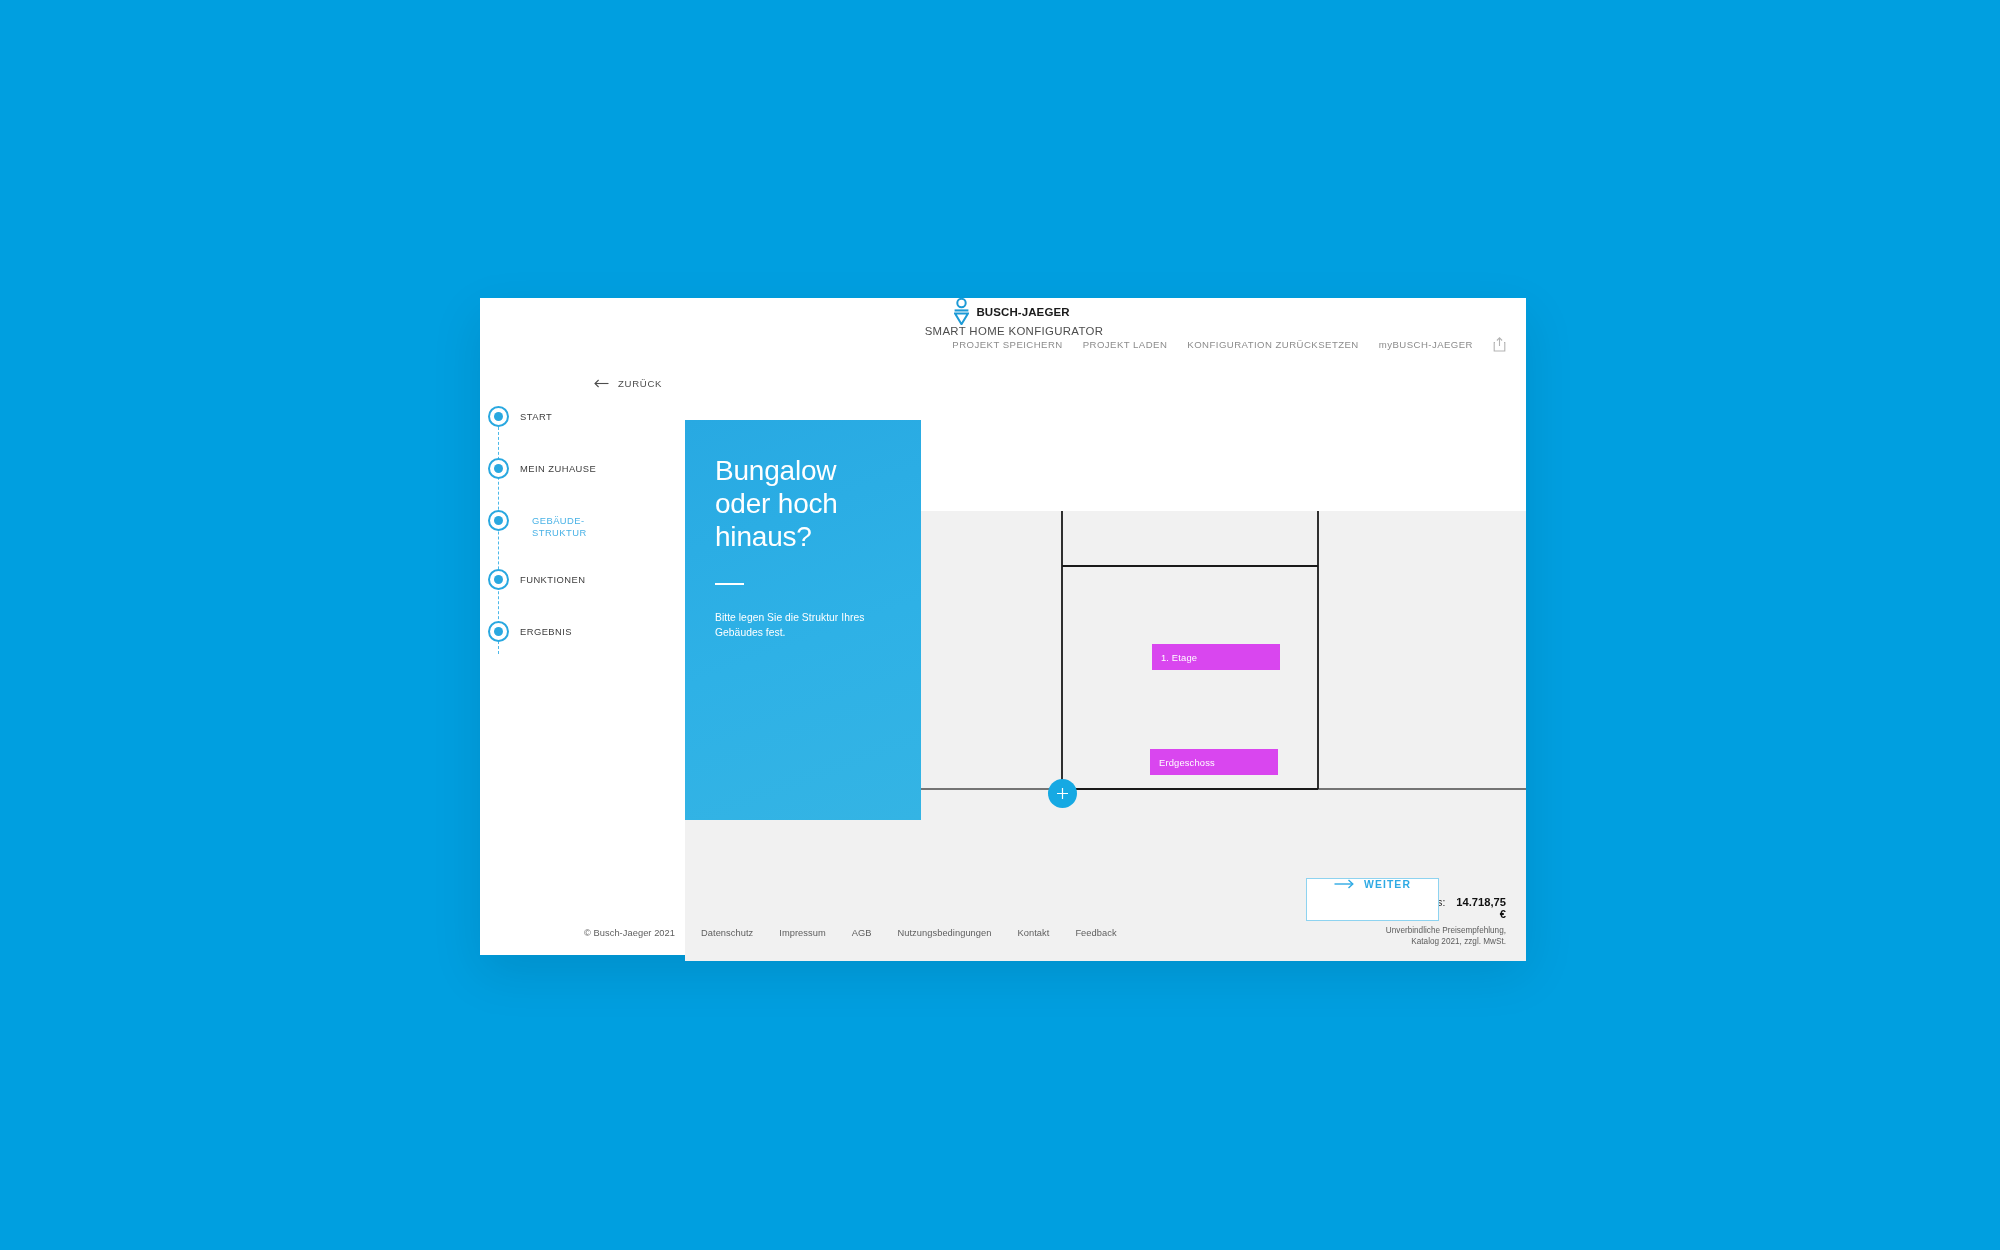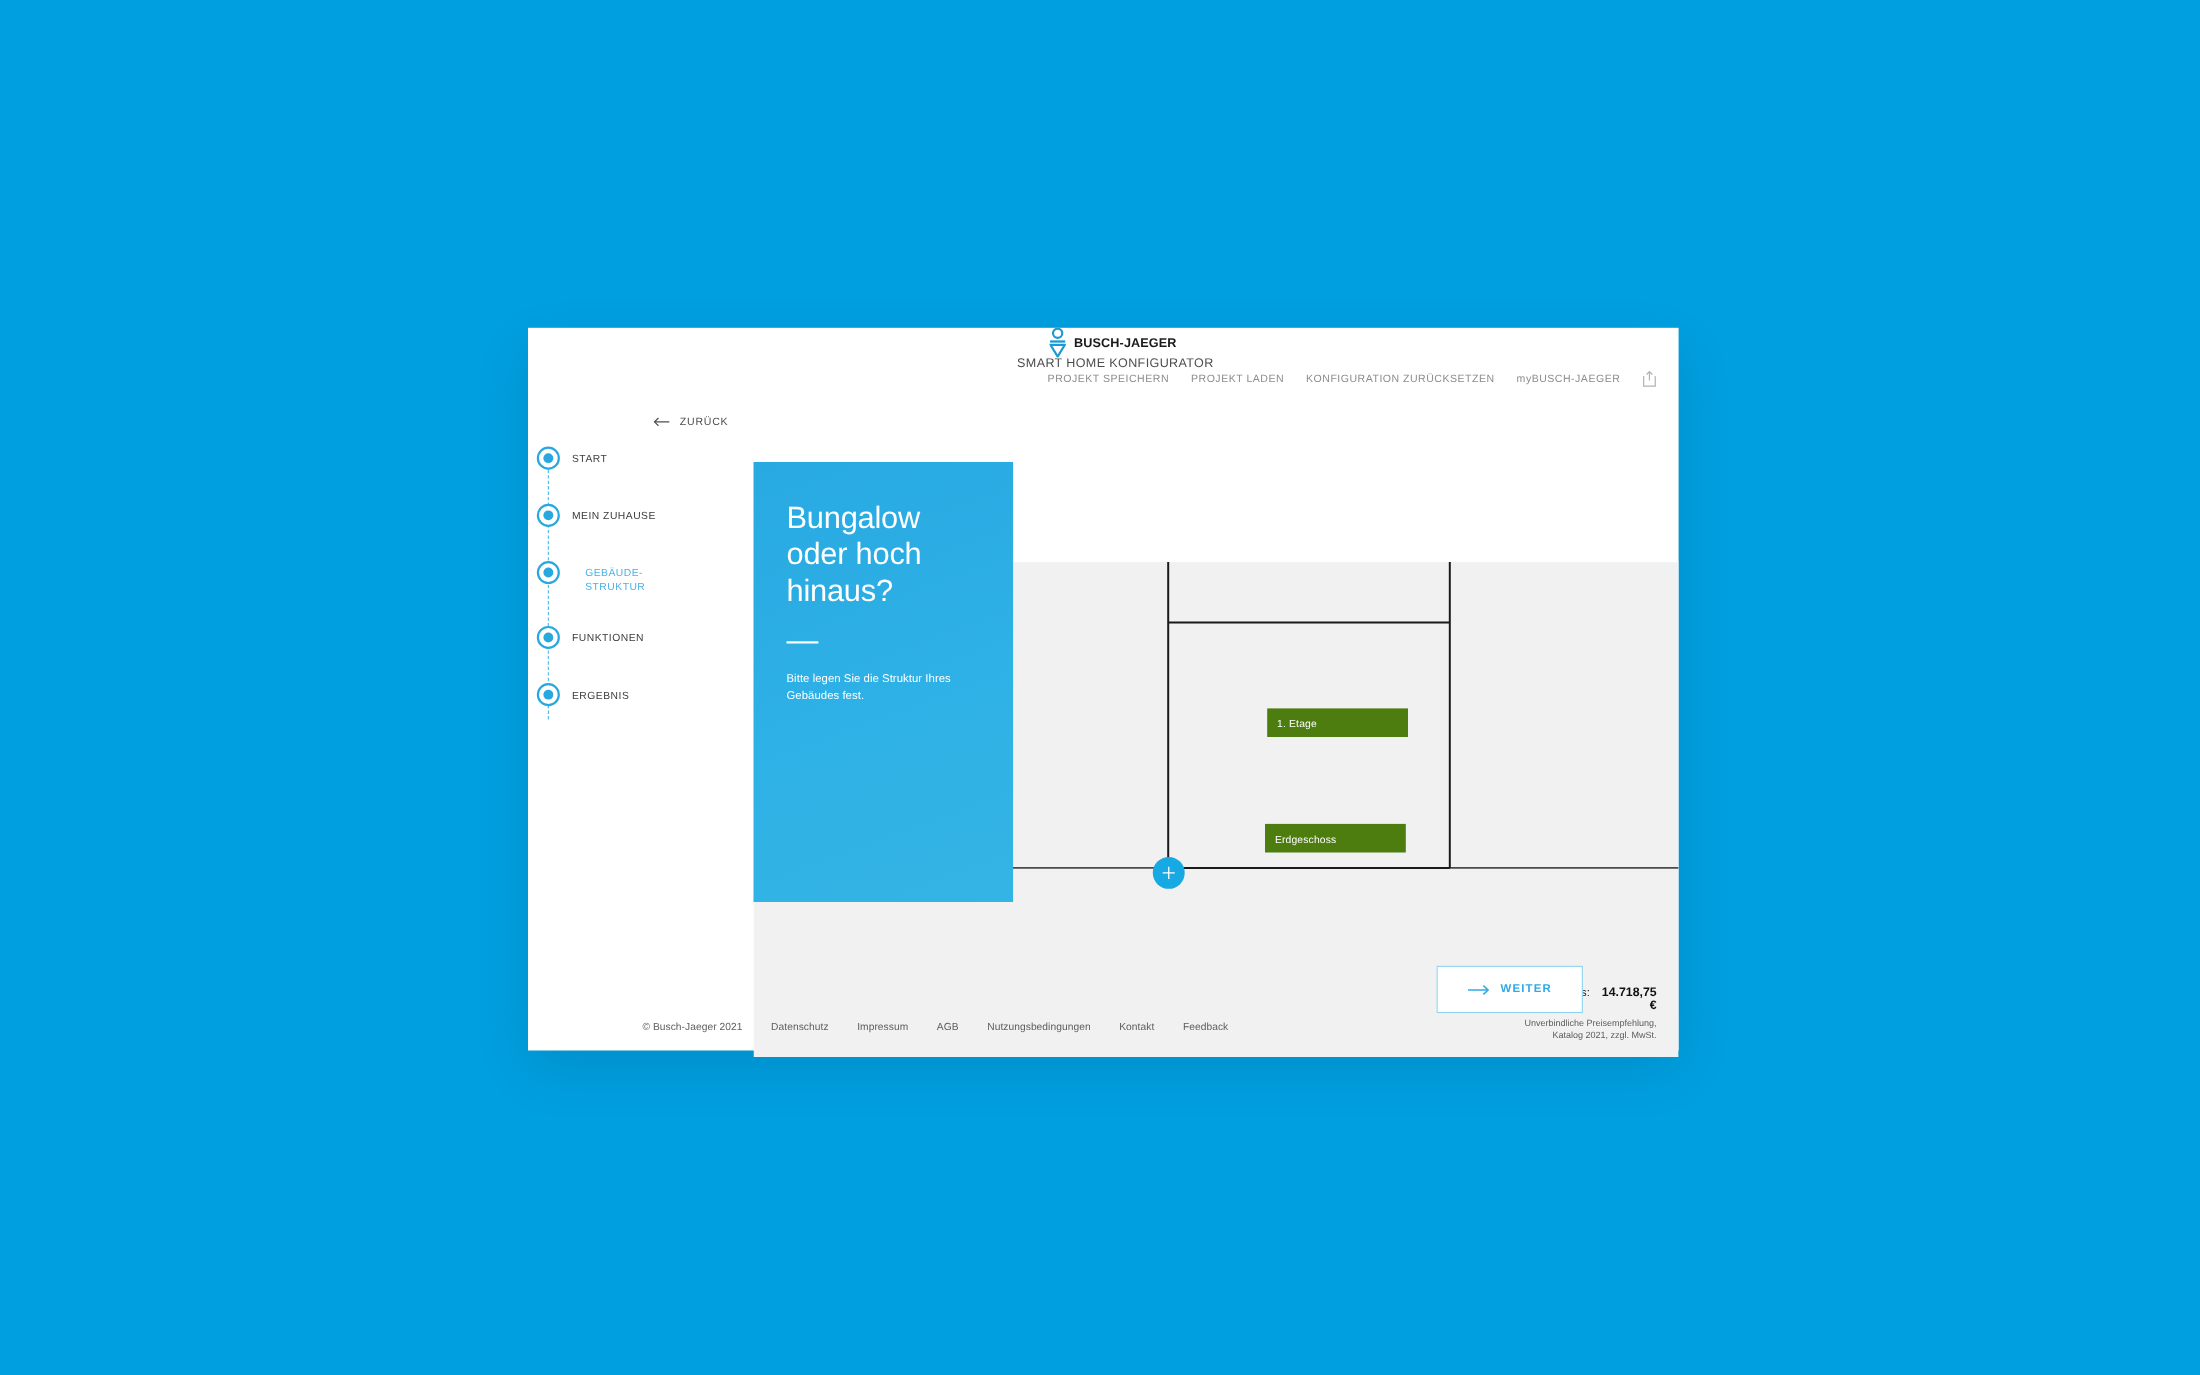--- a/index.html
+++ b/index.html
@@ -109,21 +109,21 @@
     position: absolute; left: 0; top: 0;
     width: 100%; height: 100%; background: #f1f1f1;
   }
   #house-svg {
     position: absolute; left: 0; top: -210px;
     width: 841px; height: 660px; overflow: visible;
   }
   .floor-tag {
     position: absolute;
     width: 128px; height: 26px;
-    background: #4d7c0f;
+    background: #d946ef;
     color: #ffffff; font-size: 9.4px; letter-spacing: 0.15px;
     display: flex; align-items: center; padding-left: 9px;
     cursor: pointer;
   }
   #tag-floor-1 { left: 467px; top: 133px; }
   #tag-floor-0 { left: 465px; top: 238px; }
   #add-floor-button {
     position: absolute; left: 363px; top: 268px;
     width: 29px; height: 29px; border-radius: 50%;
     background: #16a9e3; cursor: pointer;
@@ -141,21 +141,21 @@
   #price-label { font-size: 10.2px; color: #1f1f1f; }
   #price-value { font-size: 11.2px; font-weight: bold; color: #111111; }
   #price-note {
     font-size: 8.2px; color: #5c5c5c; line-height: 1.35;
     margin-top: 5px; white-space: pre-line;
   }
   #weiter-button {
     position: absolute; left: 826px; top: 580px;
     width: 133px; height: 43px;
     border: 1px solid #8ed3f0; background: #ffffff;
-    display: flex; align-items: center; justify-content: center; gap: 10px;
+    display: flex; align-items: flex-start; justify-content: center; gap: 10px;
     cursor: pointer;
   }
   #weiter-arrow-icon { width: 20px; height: 10px; display: block; }
   #weiter-label { font-size: 10.4px; color: #2faae4; letter-spacing: 1.1px; font-weight: bold; }
 
   
   #footer {
     position: absolute; left: 104px; top: 630px;
     display: flex; align-items: center; gap: 26px;
   }

